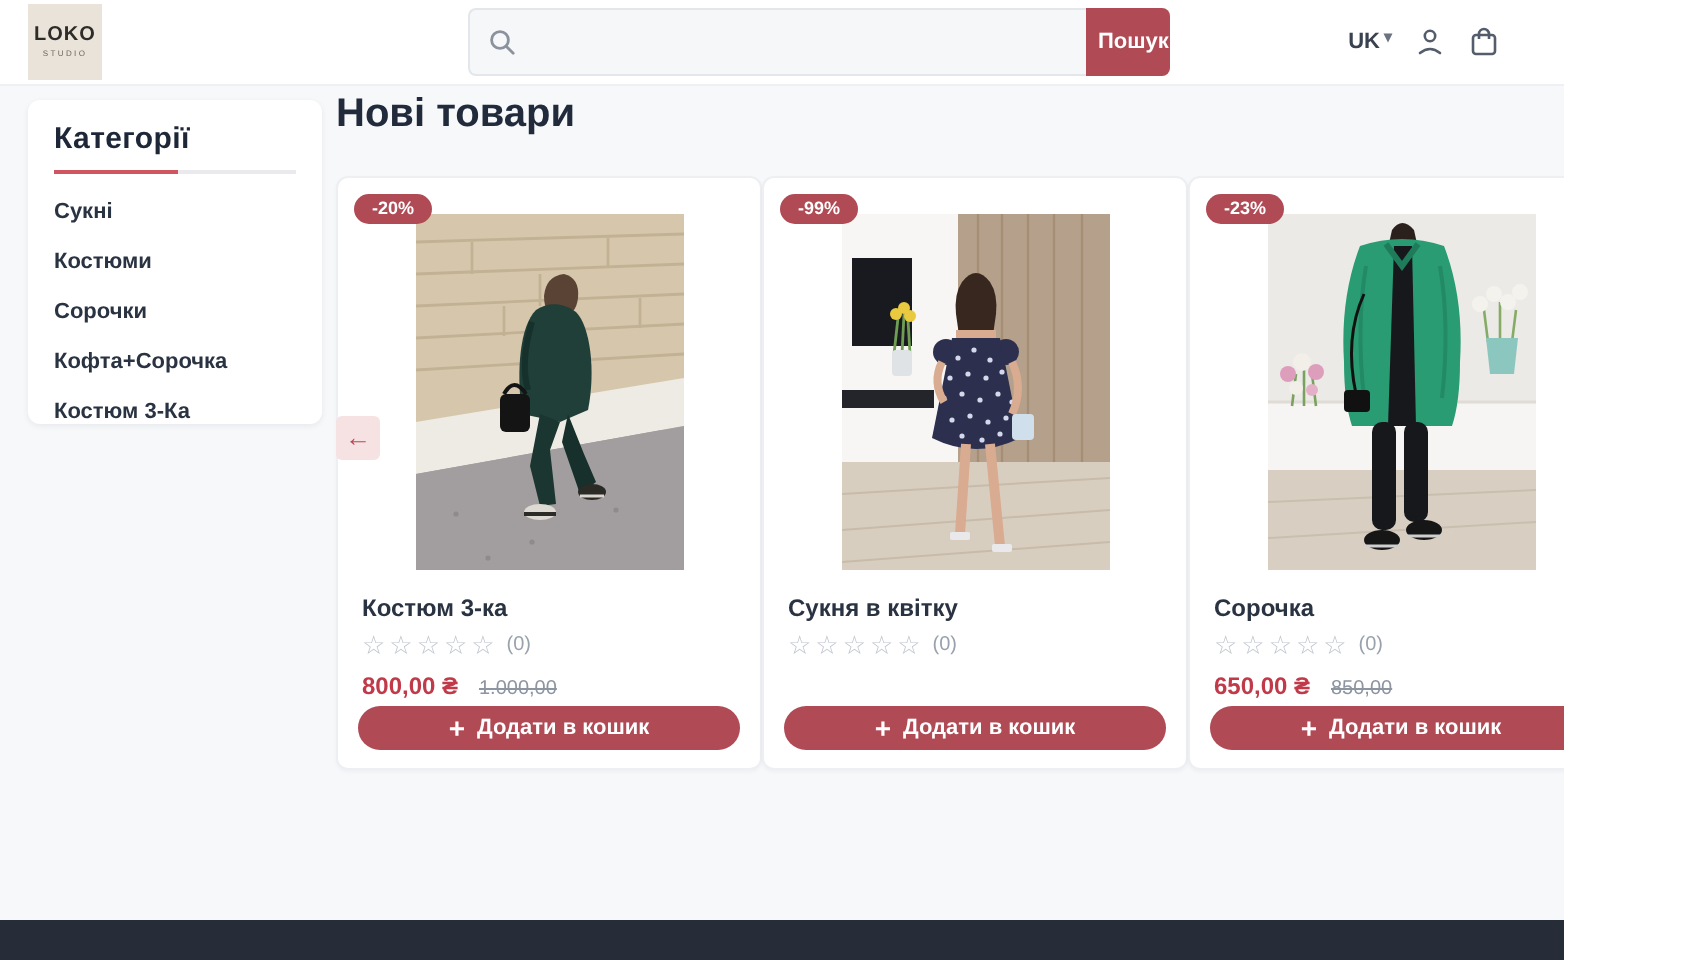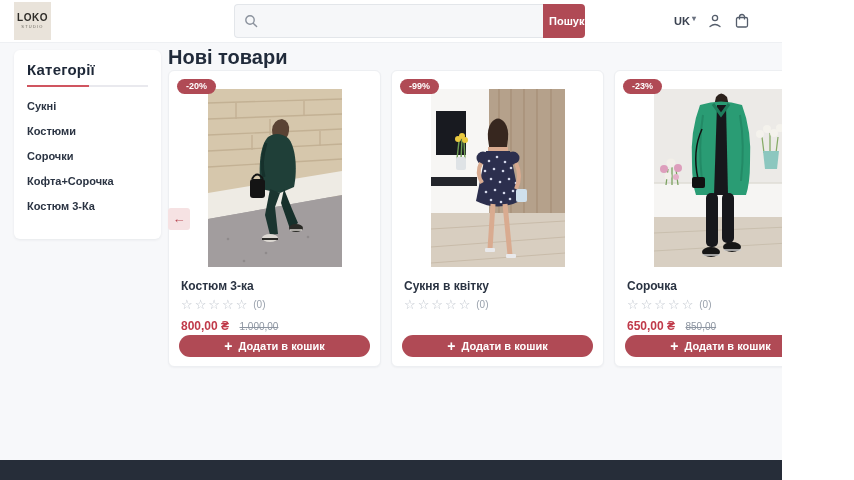--- a/index.html
+++ b/index.html
@@ -22,31 +22,31 @@
   .search-btn{width:42px;background:#b04a55;color:#fff;border:none;border-radius:0 4px 4px 0;
               font-size:11px;font-weight:bold;cursor:pointer;font-family:inherit;}
   .hdr-right{position:absolute;right:32px;top:0;height:42px;display:flex;align-items:center;gap:11px;}
   .lang{display:flex;gap:2px;font-size:11px;font-weight:bold;color:#3a4250;cursor:pointer;}
   .lang .chev{font-size:8px;color:#6b7280;line-height:1;}
   .hicon{cursor:pointer;display:flex;align-items:center;}
 
   
   .sidebar{position:absolute;left:14px;top:50px;width:147px;box-sizing:border-box;
            background:#fff;border-radius:6px;box-shadow:0 1px 3px rgba(16,24,40,.07);
-           padding:11px 13px 27px;}
+           padding:11px 13px 0;}
   .side-title{margin:0;font-size:15px;font-weight:bold;color:#1d2737;letter-spacing:.2px;}
   .side-divider{margin-top:7px;height:2px;background:#e9e9ee;position:relative;}
   .side-divider i{position:absolute;left:0;top:0;height:2px;width:62px;background:#d05560;}
   .side-list{list-style:none;margin:4px 0 0;padding:0;}
   .side-item{margin-top:14px;font-size:11px;font-weight:bold;color:#2a3342;cursor:pointer;line-height:1;}
 
   
   .main-title{position:absolute;left:168px;top:46px;margin:0;font-size:20px;
               font-weight:bold;color:#212b3b;}
-  .cards{position:absolute;left:168px;top:70px;display:flex;gap:10px;justify-content:center;}
+  .cards{position:absolute;left:168px;top:88px;display:flex;justify-content:center;}
   .card{position:relative;width:213px;height:297px;box-sizing:border-box;background:#fff;
         border:1px solid #edeff2;border-radius:6px;box-shadow:0 1px 2px rgba(16,24,40,.04);}
   .badge{position:absolute;left:8px;top:8px;z-index:2;background:#b04a55;color:#fff;
          font-size:9px;font-weight:bold;padding:3px 9px;border-radius:10px;line-height:1;}
   .pimg{margin:18px auto 0;width:134px;height:178px;overflow:hidden;cursor:pointer;}
   .pimg svg{display:block;width:134px;height:178px;}
   .ptitle{margin:13px 12px 0;font-size:12px;font-weight:bold;color:#2a3342;cursor:pointer;line-height:1;}
   .stars{margin:6px 12px 0;display:flex;align-items:center;color:#bfc5cd;font-size:13px;line-height:1;}
   .stars .star{margin-right:2px;}
   .stars .cnt{margin-left:4px;font-size:10px;color:#99a1ac;}

